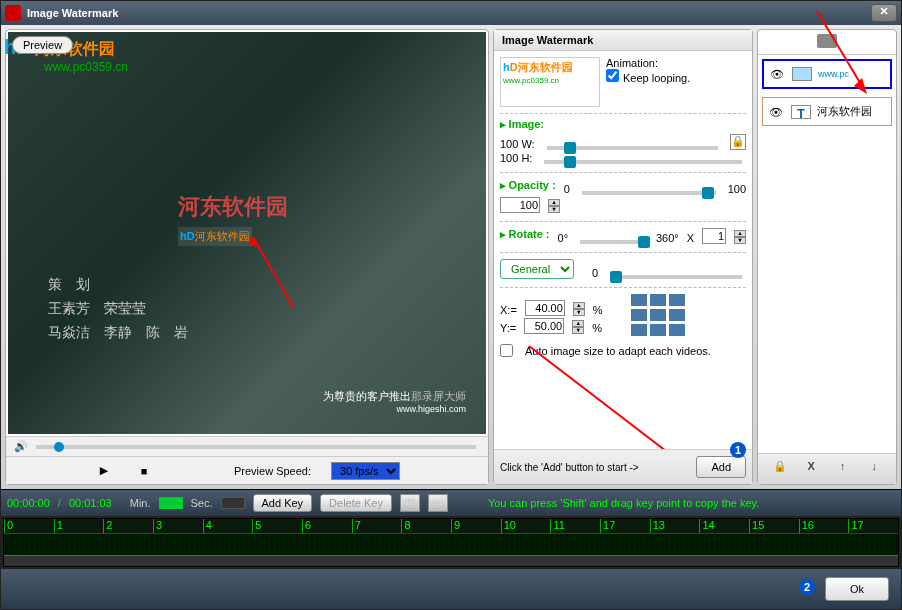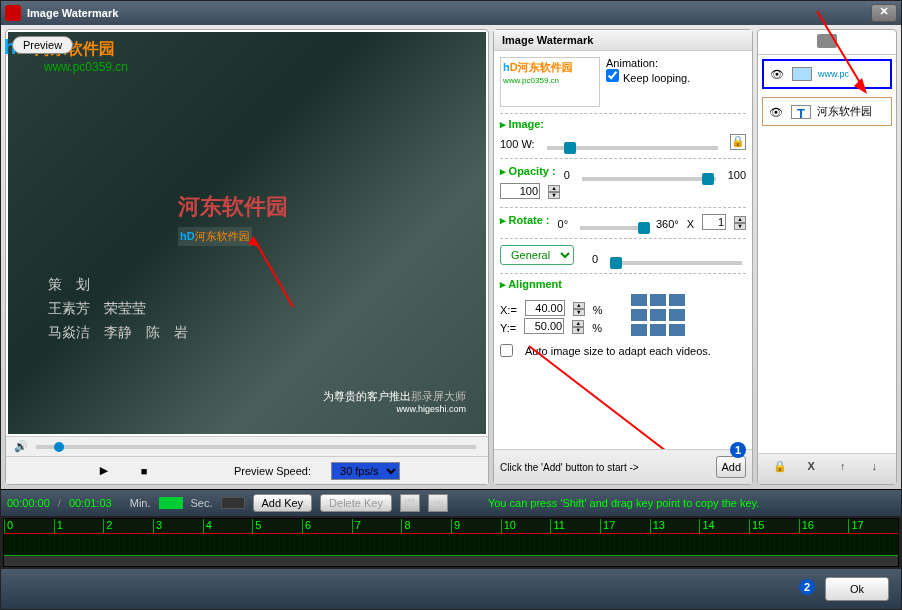--- a/index.html
+++ b/index.html
@@ -55,21 +55,21 @@
 .row{display:flex;align-items:flex-end;gap:8px;margin:2px 0}
 .num-in{width:40px;border:1px solid #888;padding:1px;text-align:right}
 .slider{flex:1;height:4px;background:#ccc;position:relative;margin:0 4px}
 .slider .th{position:absolute;top:-4px;width:12px;height:12px;background:#08a;border-radius:2px}
 .lock{width:16px;height:16px;border:1px solid #888;text-align:center;cursor:pointer}
 .align-grid{display:grid;grid-template-columns:repeat(3,16px);gap:3px}
 .align-cell{width:16px;height:12px;background:#4878a8;cursor:pointer}
 .gen-sel{border:1px solid #4a7;padding:2px 6px;background:#fff;color:#080;border-radius:3px}
 .chk{margin-right:4px}
 .add-row{background:linear-gradient(#f0f0f0,#e0e0e0);border-top:1px solid #ccc;padding:6px;display:flex;align-items:center;gap:8px;position:relative}
-.add-btn{border:1px solid #888;background:linear-gradient(#fff,#ddd);padding:4px 4px;cursor:pointer;border-radius:3px}
+.add-btn{border:1px solid #888;background:linear-gradient(#fff,#ddd);padding:4px 14px;cursor:pointer;border-radius:3px}
 .badge{position:absolute;width:16px;height:16px;background:#05c;color:#fff;border-radius:50%;text-align:center;font-weight:bold;line-height:16px}
 .layers-panel{width:140px;display:flex;flex-direction:column;gap:4px}
 .layer-box{background:#fff;border:1px solid #aaa;border-radius:4px;flex:1;display:flex;flex-direction:column}
 .layer-hdr{padding:4px;border-bottom:1px solid #ccc;text-align:center}
 .layer-hdr span{display:inline-block;width:20px;height:14px;background:#888;border-radius:2px}
 .mode-sel{margin:4px;border:1px solid #06c;padding:2px;width:calc(100% - 8px)}
 .layer-item{margin:4px;border:2px solid #00f;padding:6px;display:flex;align-items:center;gap:6px;cursor:pointer}
 .layer-item.l2{border:1px solid #c96}
 .layer-eye{width:16px;height:12px}
 .layer-ico{width:20px;height:14px;background:#adf;border:1px solid #888}
@@ -162,20 +162,26 @@
           </div>
           <div class="sec">
             <div class="sec-hdr">Image:</div>
             <div class="row">
                 <span>100  W:</span>
                 <div class="slider">
                   <div class="th" style="left:10%"></div>
                 </div>
                 <span class="lock">🔒</span>
               </div>
+            <div class="row">
+                <span>100  H:</span>
+                <div class="slider">
+                  <div class="th" style="left:10%"></div>
+                </div>
+              </div>
           </div>
           <div class="sec">
             <div class="row">
                 <span class="sec-hdr">Opacity :</span>
                 <span>0</span>
                 <div class="slider">
                   <div class="th" style="left:90%"></div>
                 </div>
                 <span>100</span>
               </div>
@@ -206,21 +212,20 @@
           <div class="sec">
             <div class="row">
                 <select class="gen-sel"><option>General</option></select>
                 <span style="margin-left:10px">0</span>
                 <div class="slider">
                   <div class="th" style="left:0%"></div>
                 </div>
               </div>
           </div>
           <div class="sec">
-            <div class="sec-hdr">Alignment</div>
             <div class="row">
               <div>
                 <div class="row">
                     <span>X:=</span>
                     <input class="num-in" value="40.00" style="">
                     <span class="spin">
                       <b>▴</b>
                       <b>▾</b>
                     </span>
                     <span>%</span>

